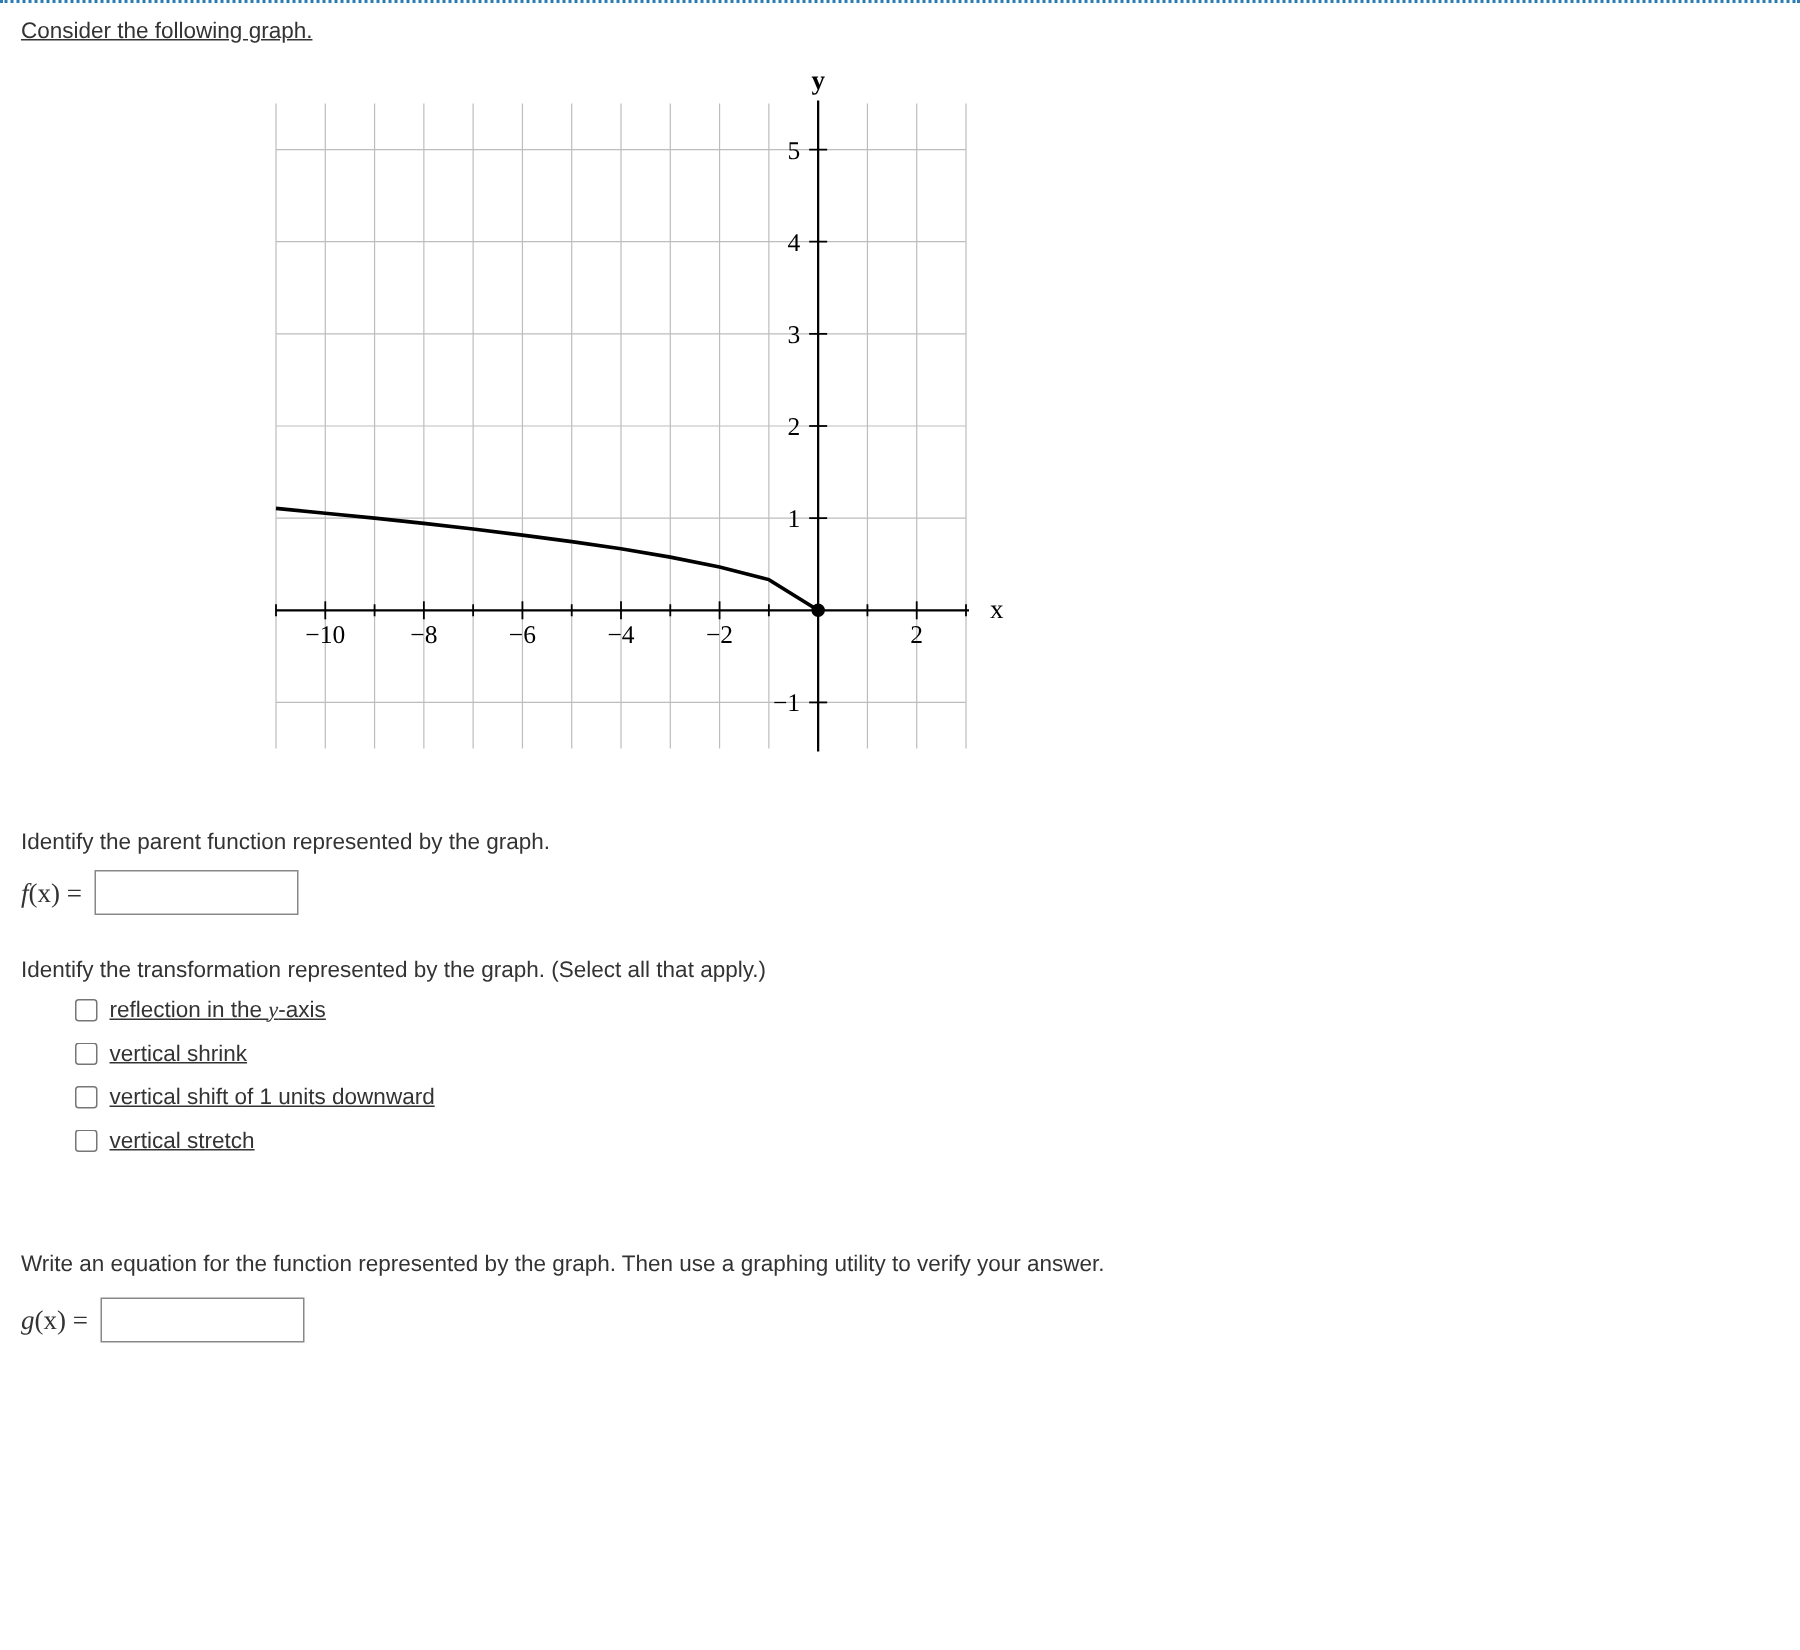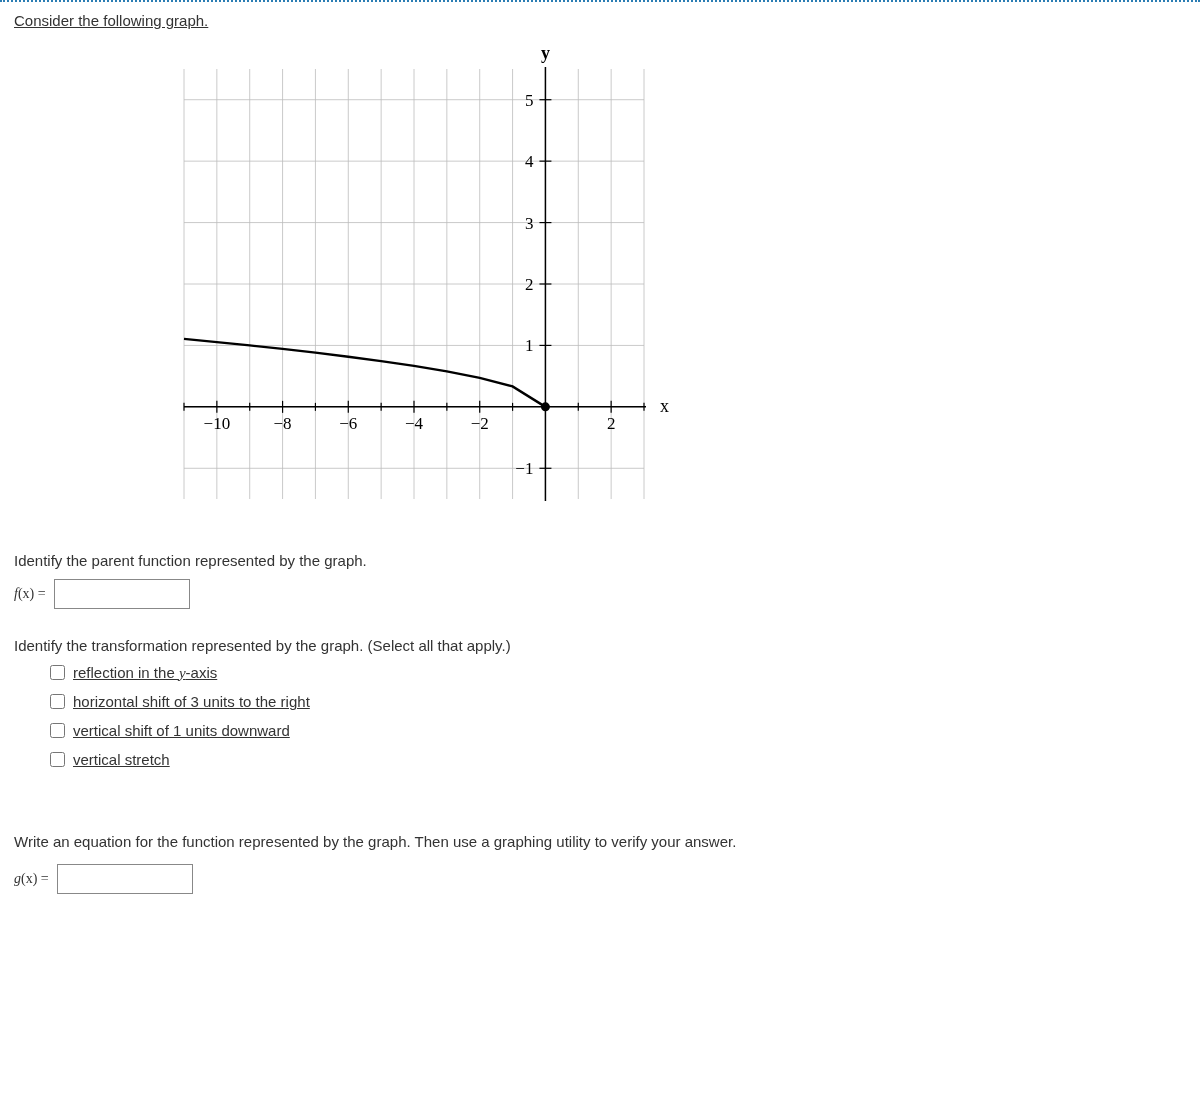--- a/index.html
+++ b/index.html
@@ -35,21 +35,21 @@
     vertical-align: middle;
     height: 26px;
     width: 130px;
     border: 1px solid #888;
     background: #fff;
     margin-left: 4px;
   }
   .fx-label {
     font-style: italic;
     font-family: "Times New Roman", serif;
-    font-size: 14px;
+    font-size: 18px;
   }
   .options {
     margin-top: 6px;
     margin-left: 32px;
   }
   .option {
     margin: 8px 0;
     display: flex;
     align-items: center;
     text-decoration: underline;
@@ -159,21 +159,21 @@
 
   <div class="section">
     <div>Identify the transformation represented by the graph. (Select all that apply.)</div>
     <div class="options" id="options-list">
         <div class="option">
           <input type="checkbox" style="">
           <span>reflection in the <span class="italic-var">y</span>-axis</span>
         </div>
         <div class="option">
           <input type="checkbox" style="">
-          <span>horizontal shift of 3 units to the right</span>
+          <span>vertical shrink</span>
         </div>
         <div class="option">
           <input type="checkbox" style="">
           <span>vertical shift of 1 units downward</span>
         </div>
         <div class="option">
           <input type="checkbox" style="">
           <span>vertical stretch</span>
         </div>
       </div>

